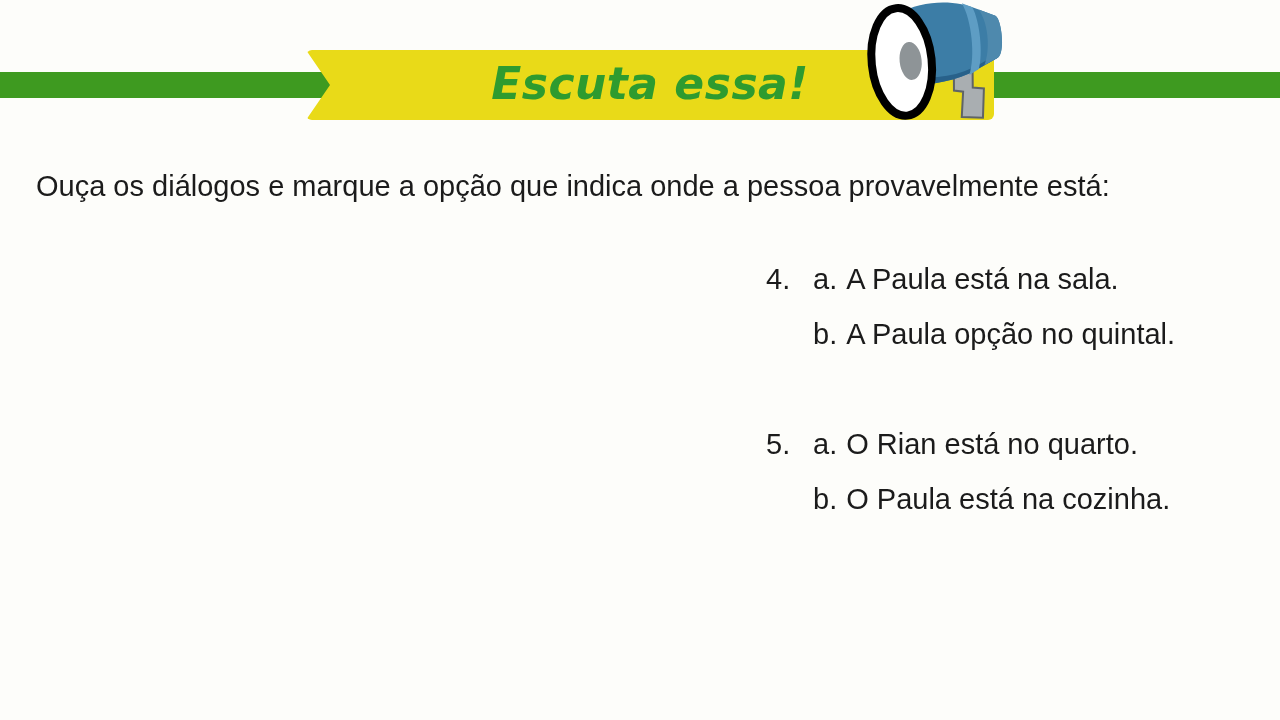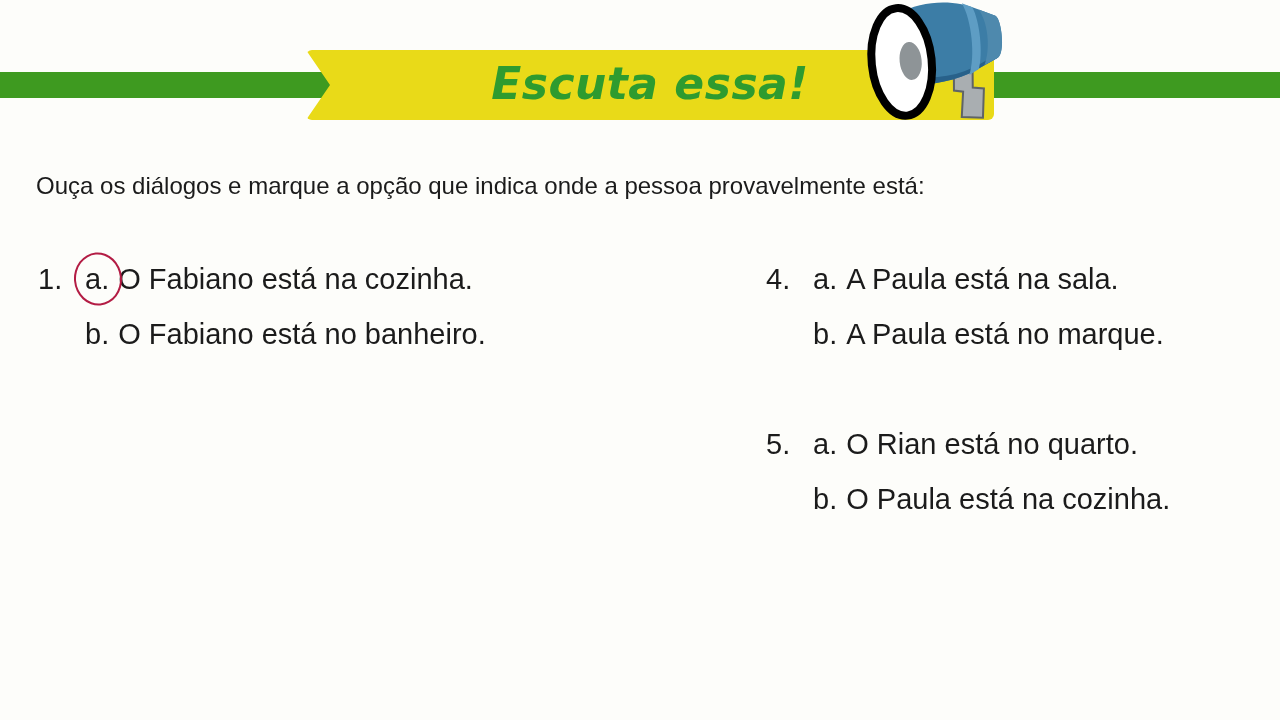--- a/index.html
+++ b/index.html
@@ -47,21 +47,21 @@
     width: 164px; height: 128px;
   }
   .megaphone svg { width: 100%; height: 100%; display: block; }
 
   
   .instruction {
     position: absolute;
     left: 36px; top: 166px;
     width: 1230px;
     margin: 0;
-    font-size: 24px;
+    font-size: 29px;
     line-height: 40px;
     white-space: nowrap;
   }
 
   
   .col { position: absolute; top: 252px; }
   .col-left  { left: 38px;  width: 640px; }
   .col-right { left: 766px; width: 470px; }
   .question { margin-bottom: 55px; }
   .opt-line {
@@ -112,41 +112,33 @@
         <ellipse cx="52" cy="60" rx="30" ry="54" fill="#ffffff" stroke="#000000" stroke-width="8"></ellipse>
         <ellipse cx="61" cy="60" rx="11" ry="19" fill="#8e9497"></ellipse>
       </g>
     </svg>
   </div>
 
   <p class="instruction">Ouça os diálogos e marque a opção que indica onde a pessoa provavelmente está:</p>
 
   <div class="col col-left">
 
-    <div class="question">
-      <div class="opt-line">
-        <span class="qnum">1.</span><span class="opt-label"><span class="answer-circle"></span><span>a.</span></span><span class="opt-text">O Fabiano está na cozinha.</span>
-      </div>
-      <div class="opt-line">
-        <span class="qnum"></span><span class="opt-label">b.</span><span class="opt-text">O Fabiano está no banheiro.</span>
-      </div>
-    </div>
 
 
 
   </div>
 
   <div class="col col-right">
 
     <div class="question">
       <div class="opt-line">
         <span class="qnum">4.</span><span class="opt-label">a.</span><span class="opt-text">A Paula está na sala.</span>
       </div>
       <div class="opt-line">
-        <span class="qnum"></span><span class="opt-label">b.</span><span class="opt-text">A Paula está no marque.</span>
+        <span class="qnum"></span><span class="opt-label">b.</span><span class="opt-text">A Paula opção no quintal.</span>
       </div>
     </div>
 
     <div class="question">
       <div class="opt-line">
         <span class="qnum">5.</span><span class="opt-label">a.</span><span class="opt-text">O Rian está no quarto.</span>
       </div>
       <div class="opt-line">
         <span class="qnum"></span><span class="opt-label">b.</span><span class="opt-text">O Paula está na cozinha.</span>
       </div>

